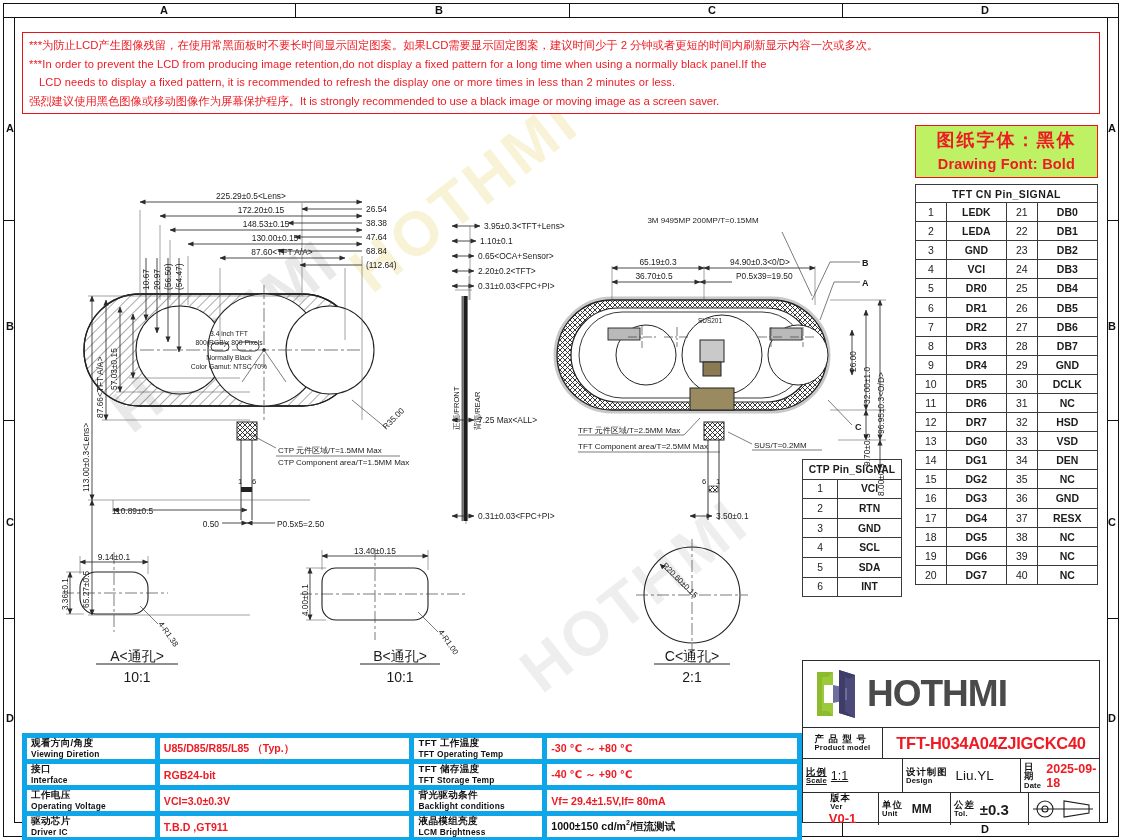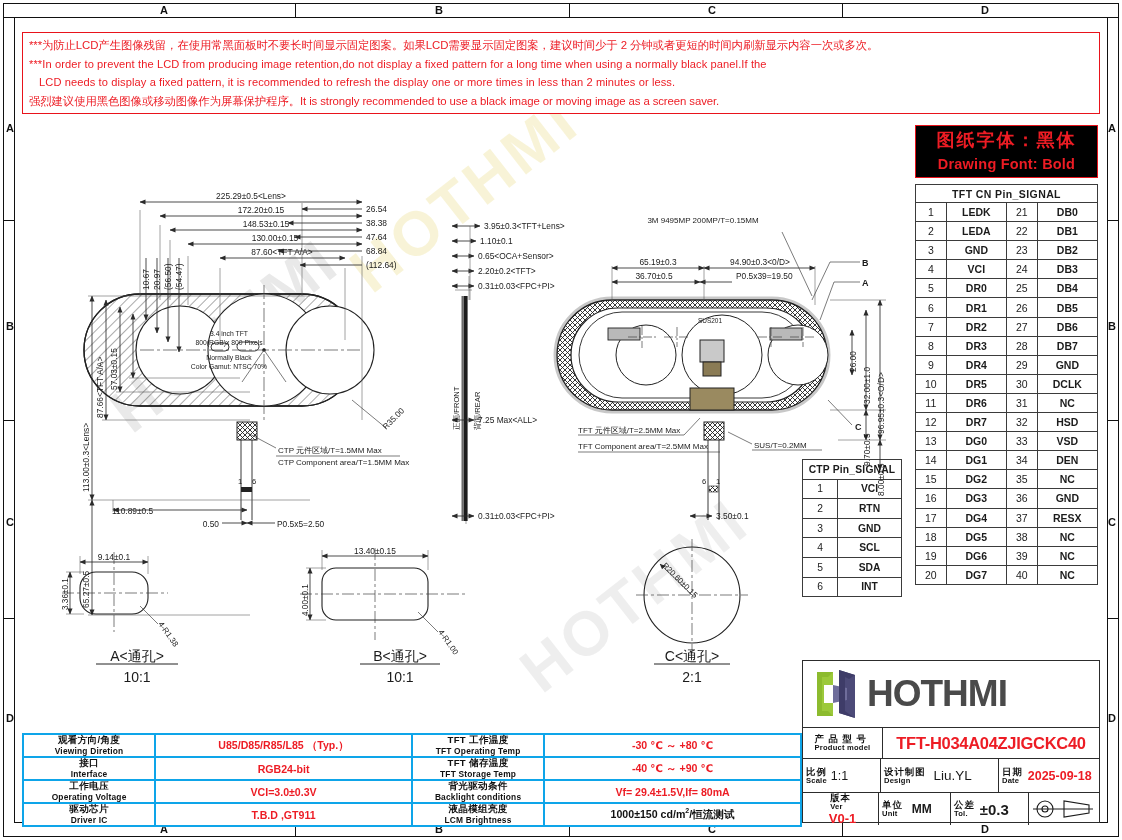--- a/index.html
+++ b/index.html
@@ -15,42 +15,42 @@
   .ztick{position:absolute;background:#111;}
 
   
   .note{position:absolute;left:22px;top:32px;width:1078px;height:82px;
         border:1.4px solid #e8131b;box-sizing:border-box;background:#fff;padding:3px 5px 0 6px;}
   .note div{color:#ed1c24;font-size:11.1px;line-height:18.5px;white-space:nowrap;letter-spacing:.1px;}
   .note .cn{font-size:11.4px;letter-spacing:-.1px;}
 
   
   .fontbox{position:absolute;left:915px;top:125px;width:183px;height:53px;border:1.6px solid #e8131b;
-           box-sizing:border-box;background:#000000;text-align:center;padding-top:2px;}
+           box-sizing:border-box;background:#bef264;text-align:center;padding-top:2px;}
   .fontbox .l1{color:#ed1c24;font-size:18px;font-weight:bold;letter-spacing:2px;line-height:25px;}
   .fontbox .l2{color:#ed1c24;font-size:14.5px;font-weight:bold;line-height:22px;letter-spacing:.2px;}
 
   
   .tfttbl{position:absolute;left:915px;top:184px;width:183px;border-collapse:collapse;background:#fff;}
   .tfttbl td,.tfttbl th{border:1px solid #3b3b3b;font-size:10.5px;text-align:center;height:18.1px;
         font-weight:bold;padding:0;color:#1b1b1b;}
   .tfttbl th{font-size:10.5px;letter-spacing:.4px;height:17px;}
   .tfttbl td.num{width:30px;font-weight:normal;}
   .tfttbl td.sig{width:60px;}
 
   
   .ctptbl{position:absolute;left:802px;top:459px;width:100px;border-collapse:collapse;background:#fff;}
   .ctptbl td,.ctptbl th{border:1px solid #3b3b3b;font-size:10.3px;text-align:center;height:18.6px;
         font-weight:bold;padding:0;color:#1b1b1b;}
   .ctptbl th{letter-spacing:.2px;}
   .ctptbl td.num{width:34px;font-weight:normal;}
 
   
   .spec{position:absolute;left:22px;top:733px;width:780px;border-collapse:collapse;background:#fff;}
-  .spec td{border:2px solid #0ea5e9;height:21px;padding:0 4px;vertical-align:middle;text-align:center;}
+  .spec td{border:5px solid #0ea5e9;height:21px;padding:0 4px;vertical-align:middle;}
   .spec td.k{width:96px;}
   .spec td.v{width:196px;color:#ed1c24;font-size:10.6px;font-weight:bold;white-space:nowrap;}
   .kcn{display:block;font-size:9.6px;font-weight:bold;color:#111;line-height:10.5px;letter-spacing:.3px;}
   .ken{display:block;font-size:8.4px;font-weight:bold;color:#111;line-height:10px;letter-spacing:.2px;}
   .spec td.v.blk{color:#111;}
 
   
   .title-block{position:absolute;left:802px;top:660px;width:298px;height:163px;border:1.3px solid #2c2c2c;
                box-sizing:border-box;background:#fff;}
   .tb-logo{height:66px;border-bottom:1.2px solid #2c2c2c;display:flex;align-items:center;padding-left:8px;}
@@ -366,21 +366,21 @@
           <span class="cn">产 品 型 号</span>
           <span class="en">Product model</span>
         </div>
       </div>
       <div class="tb-cell" style="flex:1;justify-content:center;">
         <span class="val-red" style="font-size:16.5px;letter-spacing:-.3px;">TFT-H034A04ZJIGCKC40</span>
       </div>
     </div>
 
     <div class="tb-row" style="height:33px;">
-      <div class="tb-cell" style="width:78px;">
+      <div class="tb-cell" style="width:100px;text-decoration:underline;">
         <div class="lab">
           <span class="cn">比例</span>
           <span class="en">Scale</span>
         </div>
         <span style="font-size:12.5px;margin-left:1px;">1:1</span>
       </div>
       <div class="tb-cell" style="width:118px;">
         <div class="lab">
           <span class="cn">设计制图</span>
           <span class="en">Design</span>

